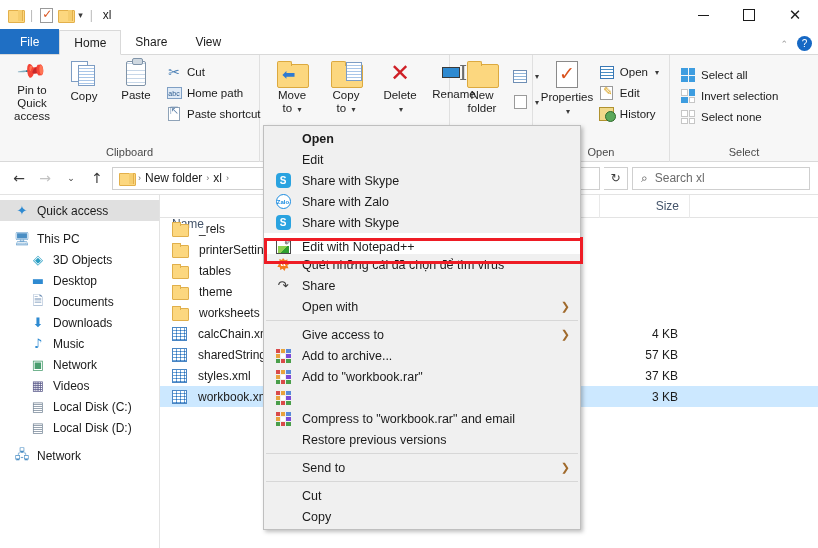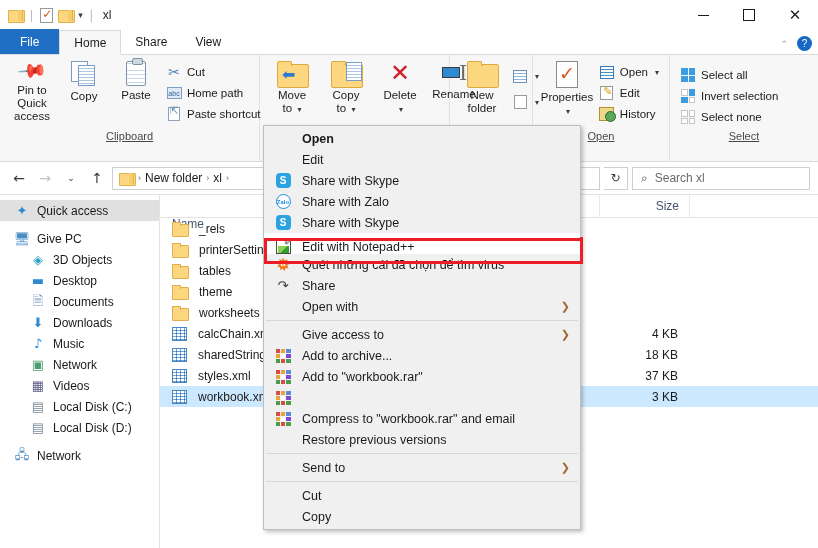--- a/index.html
+++ b/index.html
@@ -63,21 +63,21 @@
   .ribbon-caret { color:#9b9b9b; font-size:9px; }
   .help-ico { width:15px; height:15px; border-radius:50%; background:#1668c4; color:#fff;
               font-size:10px; display:flex; align-items:center; justify-content:center; }
 
   
   .ribbon { height:107px; background:#f7f7f7; border-bottom:1px solid #d9d9d9;
             display:flex; position:relative; }
   .rgroup { display:flex; flex-direction:column; justify-content:space-between;
             border-right:1px solid #e0e0e0; height:107px; }
   .rgroup-body { display:flex; align-items:flex-start; padding:4px 6px 0 6px; flex:1; }
-  .rgroup-label { text-align:center; font-size:11px; color:#4a4a4a; padding-bottom:20px;text-decoration:underline; }
+  .rgroup-label { text-align:center; font-size:11px; color:#4a4a4a; padding-bottom:4px; }
   .bigbtn { width:auto; min-width:52px; display:flex; flex-direction:column; align-items:center;
             padding:2px 6px; }
   .bigbtn .lbl { font-size:11.5px; text-align:center; line-height:13px; color:#1b1b1b; margin-top:3px; }
   .smallcol { display:flex; flex-direction:column; gap:3px; padding-top:4px; }
   .smallbtn { display:flex; align-items:center; gap:5px; font-size:11.5px; color:#1b1b1b;
               padding:1px 4px; white-space:nowrap;}
   .smallbtn .glyph { width:16px; height:16px; display:inline-flex; align-items:center;
                      justify-content:center; flex:0 0 16px;}
 
   
@@ -449,21 +449,21 @@
 <div class="content">
 
   <div class="navpane">
     <div class="navrow sel">
       <span class="nav-ico" style="color:#2e8ad1">✦</span>
       <span>Quick access</span>
     </div>
     <div style="height:7px"></div>
     <div class="navrow">
       <span class="nav-ico" style="color:#4a8ec4">🖥</span>
-      <span>Give PC</span>
+      <span>This PC</span>
     </div>
     <div class="navrow indent">
       <span class="nav-ico" style="color:#2a9fc4">◈</span>
       <span>3D Objects</span>
     </div>
     <div class="navrow indent">
       <span class="nav-ico" style="color:#2e8ad1">▬</span>
       <span>Desktop</span>
     </div>
     <div class="navrow indent">
@@ -563,21 +563,21 @@
       <div class="fr-type">iTax Viewer File</div>
       <div class="fr-size">4 KB</div>
     </div>
     <div class="filerow">
       <div class="fr-name">
         <span class="ico-xml"></span>
         <span>sharedStrings.xml</span>
         </div>
       <div class="fr-datemod"></div>
       <div class="fr-type">iTax Viewer File</div>
-      <div class="fr-size">18 KB</div>
+      <div class="fr-size">57 KB</div>
     </div>
     <div class="filerow">
       <div class="fr-name">
         <span class="ico-xml"></span>
         <span>styles.xml</span>
         </div>
       <div class="fr-datemod"></div>
       <div class="fr-type">iTax Viewer File</div>
       <div class="fr-size">37 KB</div>
     </div>

